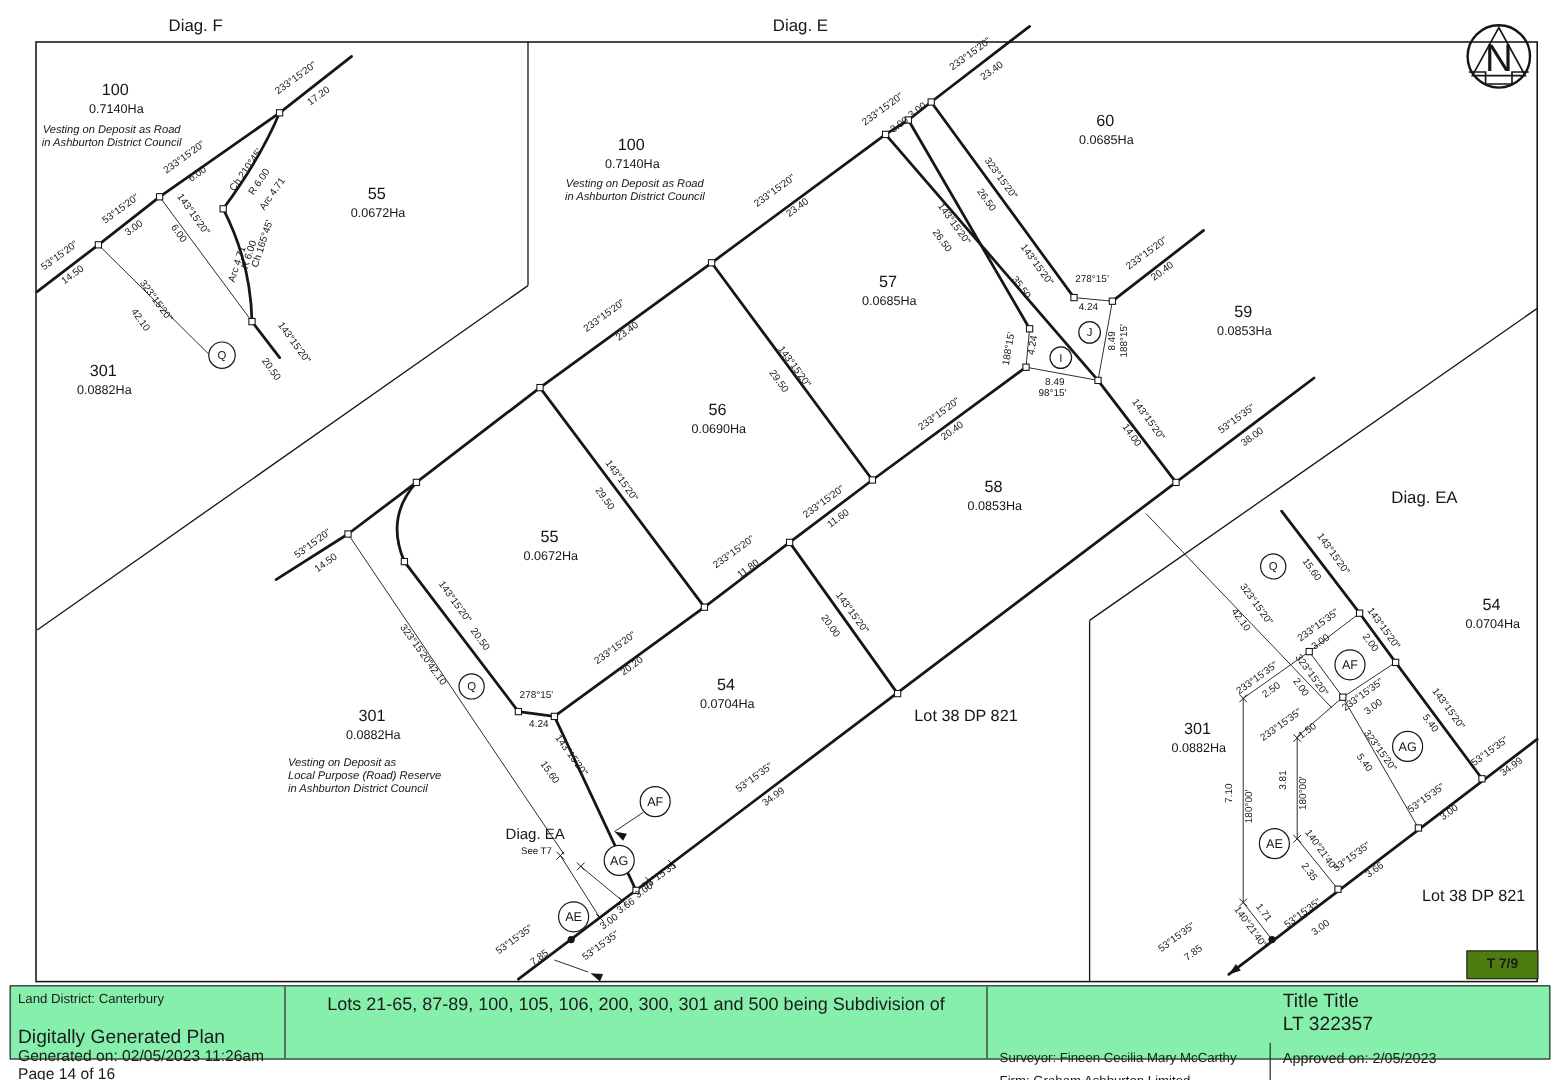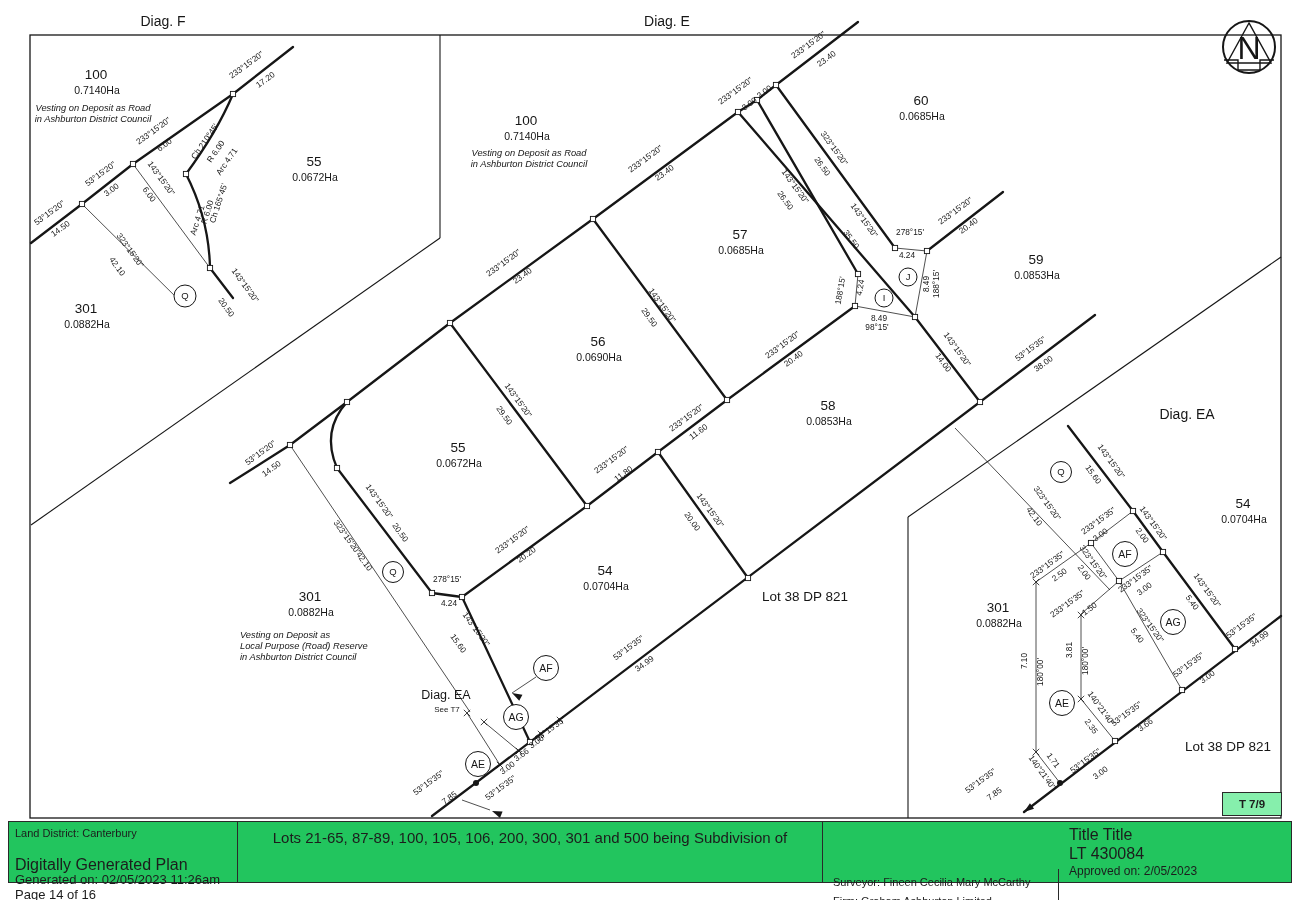--- a/index.html
+++ b/index.html
@@ -1,31 +1,31 @@
 <!DOCTYPE html>
 <html><head>
 <meta charset="utf-8">
 <style>
   html,body{margin:0;padding:0;background:#e8e8e8;font-family:"Liberation Sans",sans-serif;}
   #page{position:relative;width:1300px;height:900px;background:#ffffff;overflow:hidden;}
   svg text{fill:#161616;}
-  #titleblock{position:absolute;left:8px;top:821px;width:1282px;height:60px;border:1.6px solid #2a2a2a;display:flex;color:#1c1c1c;background:#22c55e;}
+  #titleblock{position:absolute;left:8px;top:821px;width:1282px;height:60px;border:1.6px solid #2a2a2a;display:flex;color:#1c1c1c;background:#86efac;}
   .tb-cell{height:100%;box-sizing:border-box;position:relative;}
   .tb-c1{width:229px;border-right:1.6px solid #2a2a2a;}
   .tb-c2{width:585px;border-right:1.6px solid #2a2a2a;display:flex;flex-direction:column;align-items:center;justify-content:flex-start;padding-top:6px;gap:32px;}
   .tb-c3{width:236px;border-right:1.6px solid #2a2a2a;padding:7px 15px 0 10px;margin-top:47px;}
   .tb-c4{flex:1;padding:3px 0 0 10px;}
   .tb-land{position:absolute;left:6px;top:5px;font-size:11px;}
   .tb-plan-type{position:absolute;left:6px;top:34px;font-size:16px;}
   .tb-generated{position:absolute;left:6px;top:50px;font-size:13px;}
   .tb-desc{font-size:15px;line-height:20px;text-align:center;}
   .tb-surv{font-size:11px;margin-bottom:7px;}
   .tb-title{font-size:16px;line-height:19px;}
-  .tb-approved{font-size:12px;margin-top:1px;}
-  #t79{position:absolute;left:1222px;top:792px;width:58px;height:22px;border:1.3px solid #2a2a2a;display:flex;align-items:center;justify-content:center;font-size:11.5px;font-weight:600;color:#1c1c1c;background:#86efac;}
+  .tb-approved{font-size:12px;margin-top:12px;}
+  #t79{position:absolute;left:1222px;top:792px;width:58px;height:22px;border:1.3px solid #2a2a2a;display:flex;align-items:center;justify-content:center;font-size:11.5px;font-weight:600;color:#1c1c1c;background:#4d7c0f;}
 </style>
 </head>
 <body>
 
 <div id="page">
   <svg id="plan-svg" width="1300" height="900" viewBox="0 0 1300 900" xmlns="http://www.w3.org/2000/svg">
       <rect x="30" y="35" width="1251" height="783" fill="none" stroke="#161616" stroke-width="1.3"></rect>
       <line x1="440" y1="35" x2="440" y2="238" stroke="#161616" stroke-width="1.1"></line>
       <line x1="440" y1="238" x2="31" y2="525" stroke="#161616" stroke-width="1.1"></line>
       <line x1="908" y1="517" x2="908" y2="818" stroke="#161616" stroke-width="1.1"></line>
@@ -334,21 +334,21 @@
     </div>
     <div class="tb-cell tb-c2">
       <div class="tb-desc">Lots 21-65, 87-89, 100, 105, 106, 200, 300, 301 and 500 being Subdivision of</div>
     </div>
     <div class="tb-cell tb-c3">
       <div class="tb-surv">Surveyor: Fineen Cecilia Mary McCarthy</div>
       <div class="tb-surv">Firm: Graham Ashburton Limited</div>
     </div>
     <div class="tb-cell tb-c4">
       <div class="tb-title">Title Title</div>
-      <div class="tb-title">LT 430084</div>
+      <div class="tb-title">LT 322357</div>
       <div class="tb-approved">Approved on: 2/05/2023</div>
     </div>
   </div>
 
   <div id="t79">
     <span>T 7/9</span>
   </div>
 </div>
 
 </body></html>

